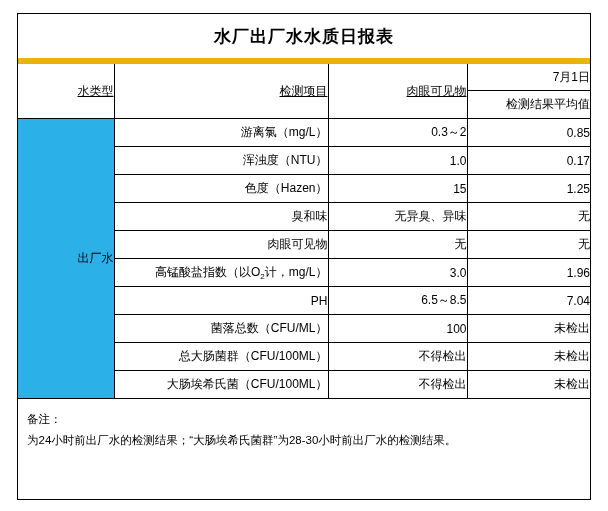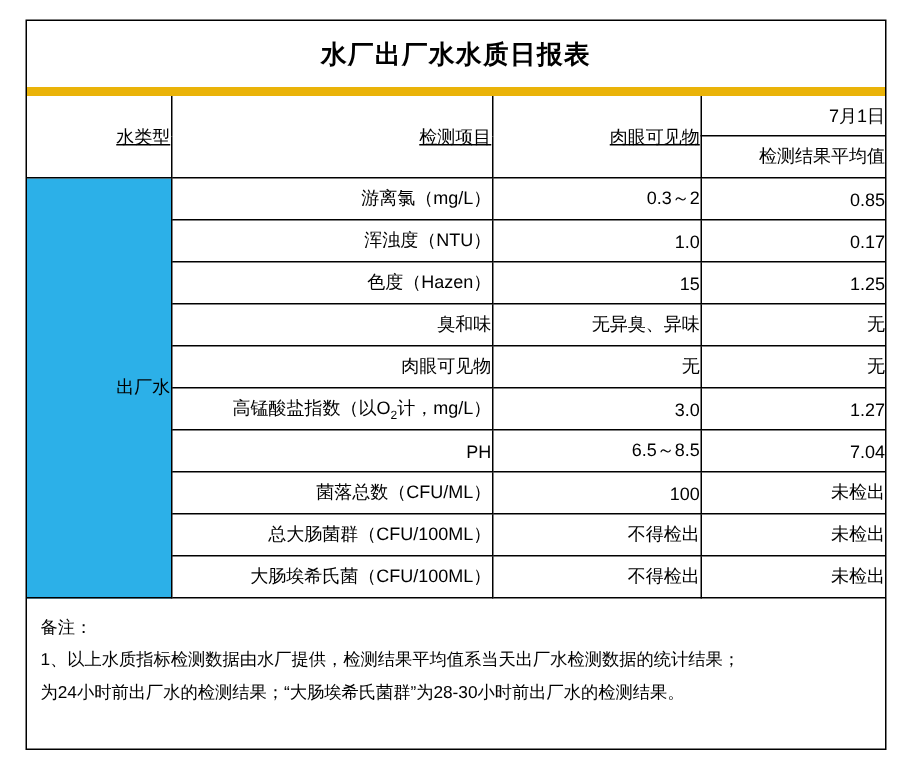--- a/index.html
+++ b/index.html
@@ -158,21 +158,21 @@
         <td class="row-cell">无</td>
       </tr>
       <tr>
         <td class="row-cell item-cell">肉眼可见物</td>
         <td class="row-cell">无</td>
         <td class="row-cell">无</td>
       </tr>
       <tr>
         <td class="row-cell item-cell"><span>高锰酸盐指数（以O</span><sub>2</sub><span>计，mg/L）</span></td>
         <td class="row-cell">3.0</td>
-        <td class="row-cell">1.27</td>
+        <td class="row-cell">1.96</td>
       </tr>
       <tr>
         <td class="row-cell item-cell">PH</td>
         <td class="row-cell">6.5～8.5</td>
         <td class="row-cell">7.04</td>
       </tr>
       <tr>
         <td class="row-cell item-cell">菌落总数（CFU/ML）</td>
         <td class="row-cell">100</td>
         <td class="row-cell">未检出</td>
@@ -185,17 +185,16 @@
       <tr>
         <td class="row-cell item-cell">大肠埃希氏菌（CFU/100ML）</td>
         <td class="row-cell">不得检出</td>
         <td class="row-cell">未检出</td>
       </tr>
     </tbody>
   </table>
 
   <div class="notes">
     <div>备注：</div>
-    <div>1、以上水质指标检测数据由水厂提供，检测结果平均值系当天出厂水检测数据的统计结果；</div>
     <div>为24小时前出厂水的检测结果；“大肠埃希氏菌群”为28-30小时前出厂水的检测结果。</div>
   </div>
 
 </div>
 
 </body></html>

